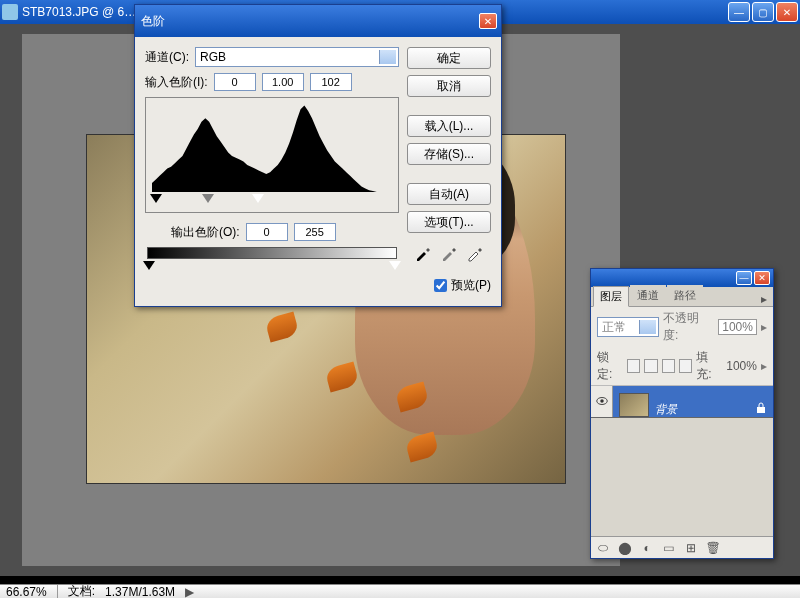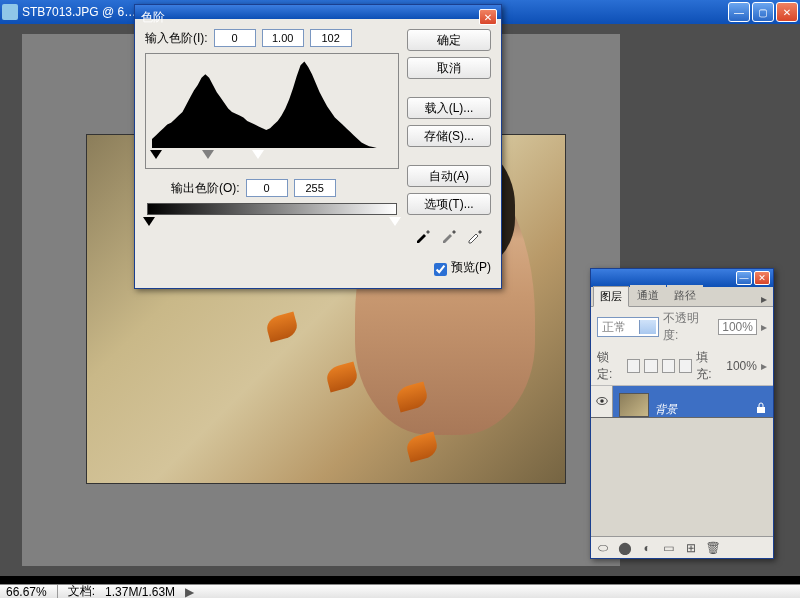--- a/index.html
+++ b/index.html
@@ -19,21 +19,21 @@
 .photo::before{content:"";position:absolute;right:30px;top:20px;width:180px;height:280px;background:linear-gradient(180deg,#3a2e20 0%,#d4a882 30%,#c89870 50%,#a87858 100%);border-radius:60% 60% 50% 50%/70% 70% 40% 40%}
 .photo::after{content:"";position:absolute;right:50px;top:0;width:140px;height:140px;background:#2a2218;border-radius:50% 50% 40% 40%}
 .butterfly{position:absolute;width:30px;height:24px;background:linear-gradient(#e67e22,#b8560f);border-radius:50% 0 50% 0;transform:rotate(-15deg)}
 .b1{left:100px;top:50px}.b2{left:180px;top:180px}.b3{left:240px;top:230px}.b4{left:310px;top:250px}.b5{left:320px;top:300px}
 .statusbar{position:absolute;bottom:0;left:0;right:0;height:14px;background:linear-gradient(#fdfdfd,#e4e4e4);border-top:1px solid #888;display:flex;align-items:center;padding:0 6px;gap:10px;font-size:11px;color:#000}
 .statusbar .sep{border-left:1px solid #999;height:14px}
 .statusbar .tri{color:#555}
 
 
 .dialog{position:absolute;left:134px;top:4px;width:368px;background:#eceae5;border:1px solid #1a3f8f;box-shadow:2px 2px 6px rgba(0,0,0,.5)}
-.dlg-title{height:14px;background:linear-gradient(#3b7de0,#0d4fb5);color:#fff;display:flex;align-items:flex-start;padding:4px 4px;font-size:11px}
+.dlg-title{height:14px;background:linear-gradient(#3b7de0,#0d4fb5);color:#fff;display:flex;align-items:center;padding:16px 4px;font-size:11px}
 .dlg-title .t{flex:1;padding-left:2px}
 .dlg-close{width:18px;height:16px;background:linear-gradient(#f08262,#d9462a);border:1px solid #fff;border-radius:2px;color:#fff;display:flex;align-items:center;justify-content:center;cursor:pointer;font-size:10px}
 .dlg-body{display:flex;padding:10px 10px 12px 10px;gap:8px}
 .dlg-left{flex:1}
 .dlg-right{width:84px;display:flex;flex-direction:column;gap:6px}
 .row{display:flex;align-items:center;margin-bottom:6px;gap:6px}
 .label{color:#000}
 .combo{flex:1;height:20px;border:1px solid #7a97c1;background:#fff;display:flex;align-items:center;padding:0 4px;font-size:11px;position:relative}
 .combo::after{content:"";position:absolute;right:2px;top:2px;bottom:2px;width:16px;background:linear-gradient(#cfe2f9,#a9c8ef);border-left:1px solid #7a97c1}
 .combo .arrow{position:absolute;right:6px;top:7px;border:4px solid transparent;border-top-color:#2a4d85}
@@ -45,21 +45,21 @@
 .slider-track .tri{position:absolute;top:0;border:6px solid transparent;border-bottom:none;border-top:9px solid}
 .tri.black{border-top-color:#000}
 .tri.gray{border-top-color:#808080}
 .tri.white{border-top-color:#fff}
 .tri.white::before{content:"";position:absolute;inset:-9px -6px 0 -6px;border:6px solid transparent;border-bottom:none;border-top:9px solid #000;z-index:-1}
 .grad{height:12px;background:linear-gradient(90deg,#000,#fff);border:1px solid #555;margin:4px 2px 0 2px}
 .btn{height:22px;border:1px solid #8d8d8d;background:linear-gradient(#fefefe,#e7e7e7);border-radius:3px;text-align:center;line-height:20px;cursor:pointer;font-size:12px}
 .eyedrops{display:flex;gap:6px;justify-content:center;margin-top:4px}
 .eyed{width:20px;height:20px;position:relative}
 .eyed svg{width:100%;height:100%}
-.chk{display:flex;align-items:flex-end;gap:4px;margin-top:8px;justify-content:flex-end}
+.chk{display:flex;align-items:center;gap:4px;margin-top:8px;justify-content:flex-end}
 .chk input{accent-color:#2a6fd4}
 
 
 .panel{position:absolute;right:26px;top:268px;width:184px;background:#eceae5;border:1px solid #1a3f8f;box-shadow:2px 2px 6px rgba(0,0,0,.5)}
 .panel-title{height:18px;background:linear-gradient(#3b7de0,#0d4fb5);display:flex;align-items:center;justify-content:flex-end;padding:0 3px;gap:2px}
 .panel-title .mini{width:16px;height:14px;background:linear-gradient(#6ba6f0,#2968c7);border:1px solid #fff;border-radius:2px;display:flex;align-items:center;justify-content:center;color:#fff;font-size:9px;cursor:pointer}
 .panel-title .mini.close{background:linear-gradient(#f08262,#d9462a)}
 .tabs{display:flex;background:#d6d3cb;border-bottom:1px solid #999;height:20px;align-items:flex-end;padding-left:2px;gap:1px}
 .tab{padding:2px 6px;background:#d6d3cb;font-size:11px;color:#555;border:1px solid transparent;cursor:pointer}
 .tab.active{background:#eceae5;border:1px solid #999;border-bottom-color:#eceae5;color:#000;position:relative;top:1px}
@@ -109,20 +109,27 @@
     </div>
   </div>
 
   <div class="dialog">
     <div class="dlg-title">
       <span class="t">色阶</span>
       <div class="dlg-close">✕</div>
     </div>
     <div class="dlg-body">
       <div class="dlg-left">
+        <div class="row">
+          <span class="label">通道(C):</span>
+          <div class="combo">
+            <span>RGB</span>
+            <span class="arrow"></span>
+          </div>
+        </div>
         <div class="row" style="justify-content:flex-start">
           <span class="label" style="">输入色阶(I):</span>
           <div class="numbox">0</div>
           <div class="numbox">1.00</div>
           <div class="numbox">102</div>
         </div>
         <div class="histo-wrap">
           <div class="histo">
             <svg viewBox="0 0 256 100" preserveAspectRatio="none">
               <polyline id="histo-path" fill="#000" stroke="none" points="0,100 0,90 4.063492063492063,86 8.126984126984127,82 12.19047619047619,78 16.253968253968253,74 20.317460317460316,72 24.38095238095238,68 28.444444444444443,64 32.507936507936506,60 36.57142857142857,52 40.63492063492063,44 44.698412698412696,36 48.76190476190476,30 52.82539682539682,22 56.888888888888886,18 60.95238095238095,22 65.01587301587301,30 69.07936507936508,38 73.14285714285714,44 77.2063492063492,50 81.26984126984127,56 85.33333333333333,60 89.39682539682539,62 93.46031746031746,64 97.52380952380952,66 101.58730158730158,70 105.65079365079364,72 109.71428571428571,74 113.77777777777777,76 117.84126984126983,78 121.9047619047619,80 125.96825396825396,78 130.03174603174602,74 134.0952380952381,70 138.15873015873015,64 142.22222222222223,56 146.28571428571428,46 150.34920634920636,34 154.4126984126984,20 158.47619047619048,8 162.53968253968253,4 166.6031746031746,10 170.66666666666666,18 174.73015873015873,28 178.79365079365078,38 182.85714285714286,46 186.9206349206349,54 190.984126984127,60 195.04761904761904,66 199.11111111111111,70 203.17460317460316,74 207.23809523809524,78 211.3015873015873,82 215.36507936507937,86 219.42857142857142,90 223.4920634920635,94 227.55555555555554,96 231.61904761904762,98 235.68253968253967,99 239.74603174603175,100 243.8095238095238,100 247.87301587301587,100 251.93650793650792,100 256,100 256,100"></polyline>

